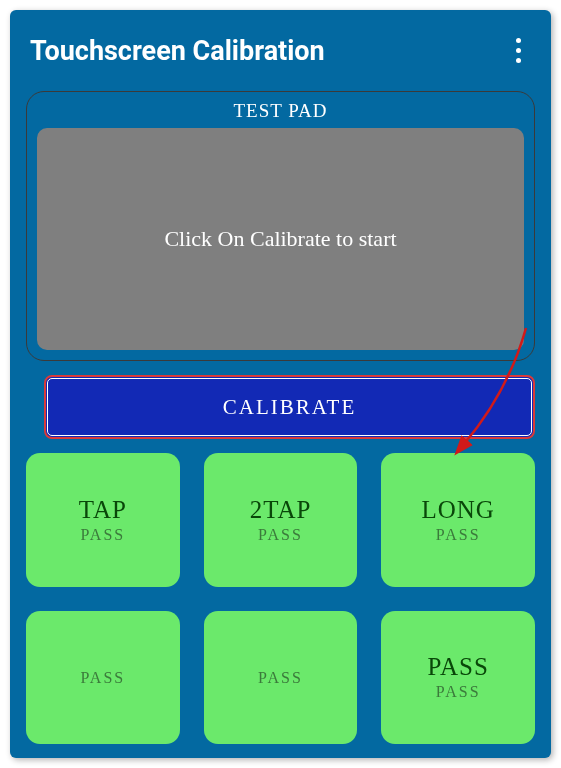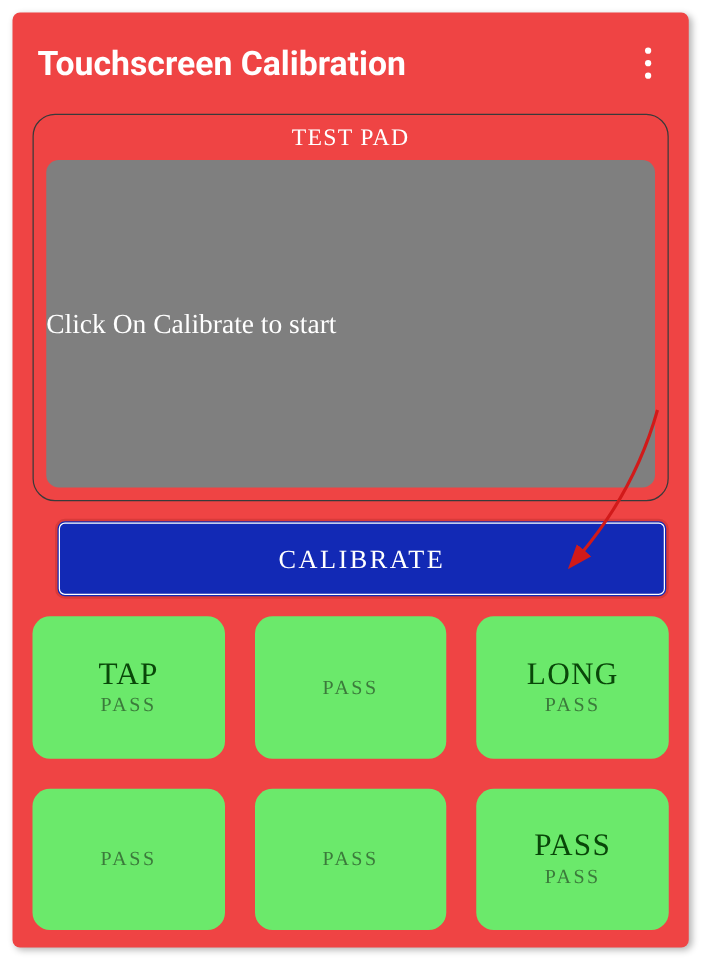--- a/index.html
+++ b/index.html
@@ -9,21 +9,21 @@
       background: #ffffff;
       font-family: Georgia, 'Times New Roman', serif;
       display: flex;
       align-items: center;
       justify-content: center;
       position: relative;
     }
     .phone-frame {
       width: 541px;
       height: 748px;
-      background: #ef4444;
+      background: #0369a1;
       border-radius: 6px;
       box-shadow: 2px 2px 6px rgba(0,0,0,0.3);
       padding: 14px 16px;
       display: flex;
       flex-direction: column;
       position: relative;
     }
     .header {
       display: flex;
       justify-content: space-between;
@@ -57,24 +57,24 @@
     .test-pad-label {
       color: #ffffff;
       text-align: center;
       font-size: 19px;
       letter-spacing: 1px;
       padding-bottom: 6px;
     }
     .test-pad {
       background: #7f7f7f;
       border-radius: 10px;
-      height: 262px;
+      height: 222px;
       display: flex;
       align-items: center;
-      justify-content: flex-start;
+      justify-content: center;
     }
     .test-pad-text {
       color: #ffffff;
       font-size: 22px;
     }
     .calibrate-btn {
       background: #1229b5;
       border: 2px solid #d83a3a;
       outline: 1px solid #ffffff;
       outline-offset: -4px;
@@ -150,20 +150,21 @@
   <div class="calibrate-btn">
     <span>CALIBRATE</span>
   </div>
 
   <div class="grid">
     <div class="tile">
       <div class="tile-title">TAP</div>
       <div class="tile-status">PASS</div>
     </div>
     <div class="tile">
+      <div class="tile-title">2TAP</div>
       <div class="tile-status">PASS</div>
     </div>
     <div class="tile">
       <div class="tile-title">LONG</div>
       <div class="tile-status">PASS</div>
     </div>
     <div class="tile">
       <div class="tile-status">PASS</div>
     </div>
     <div class="tile">

